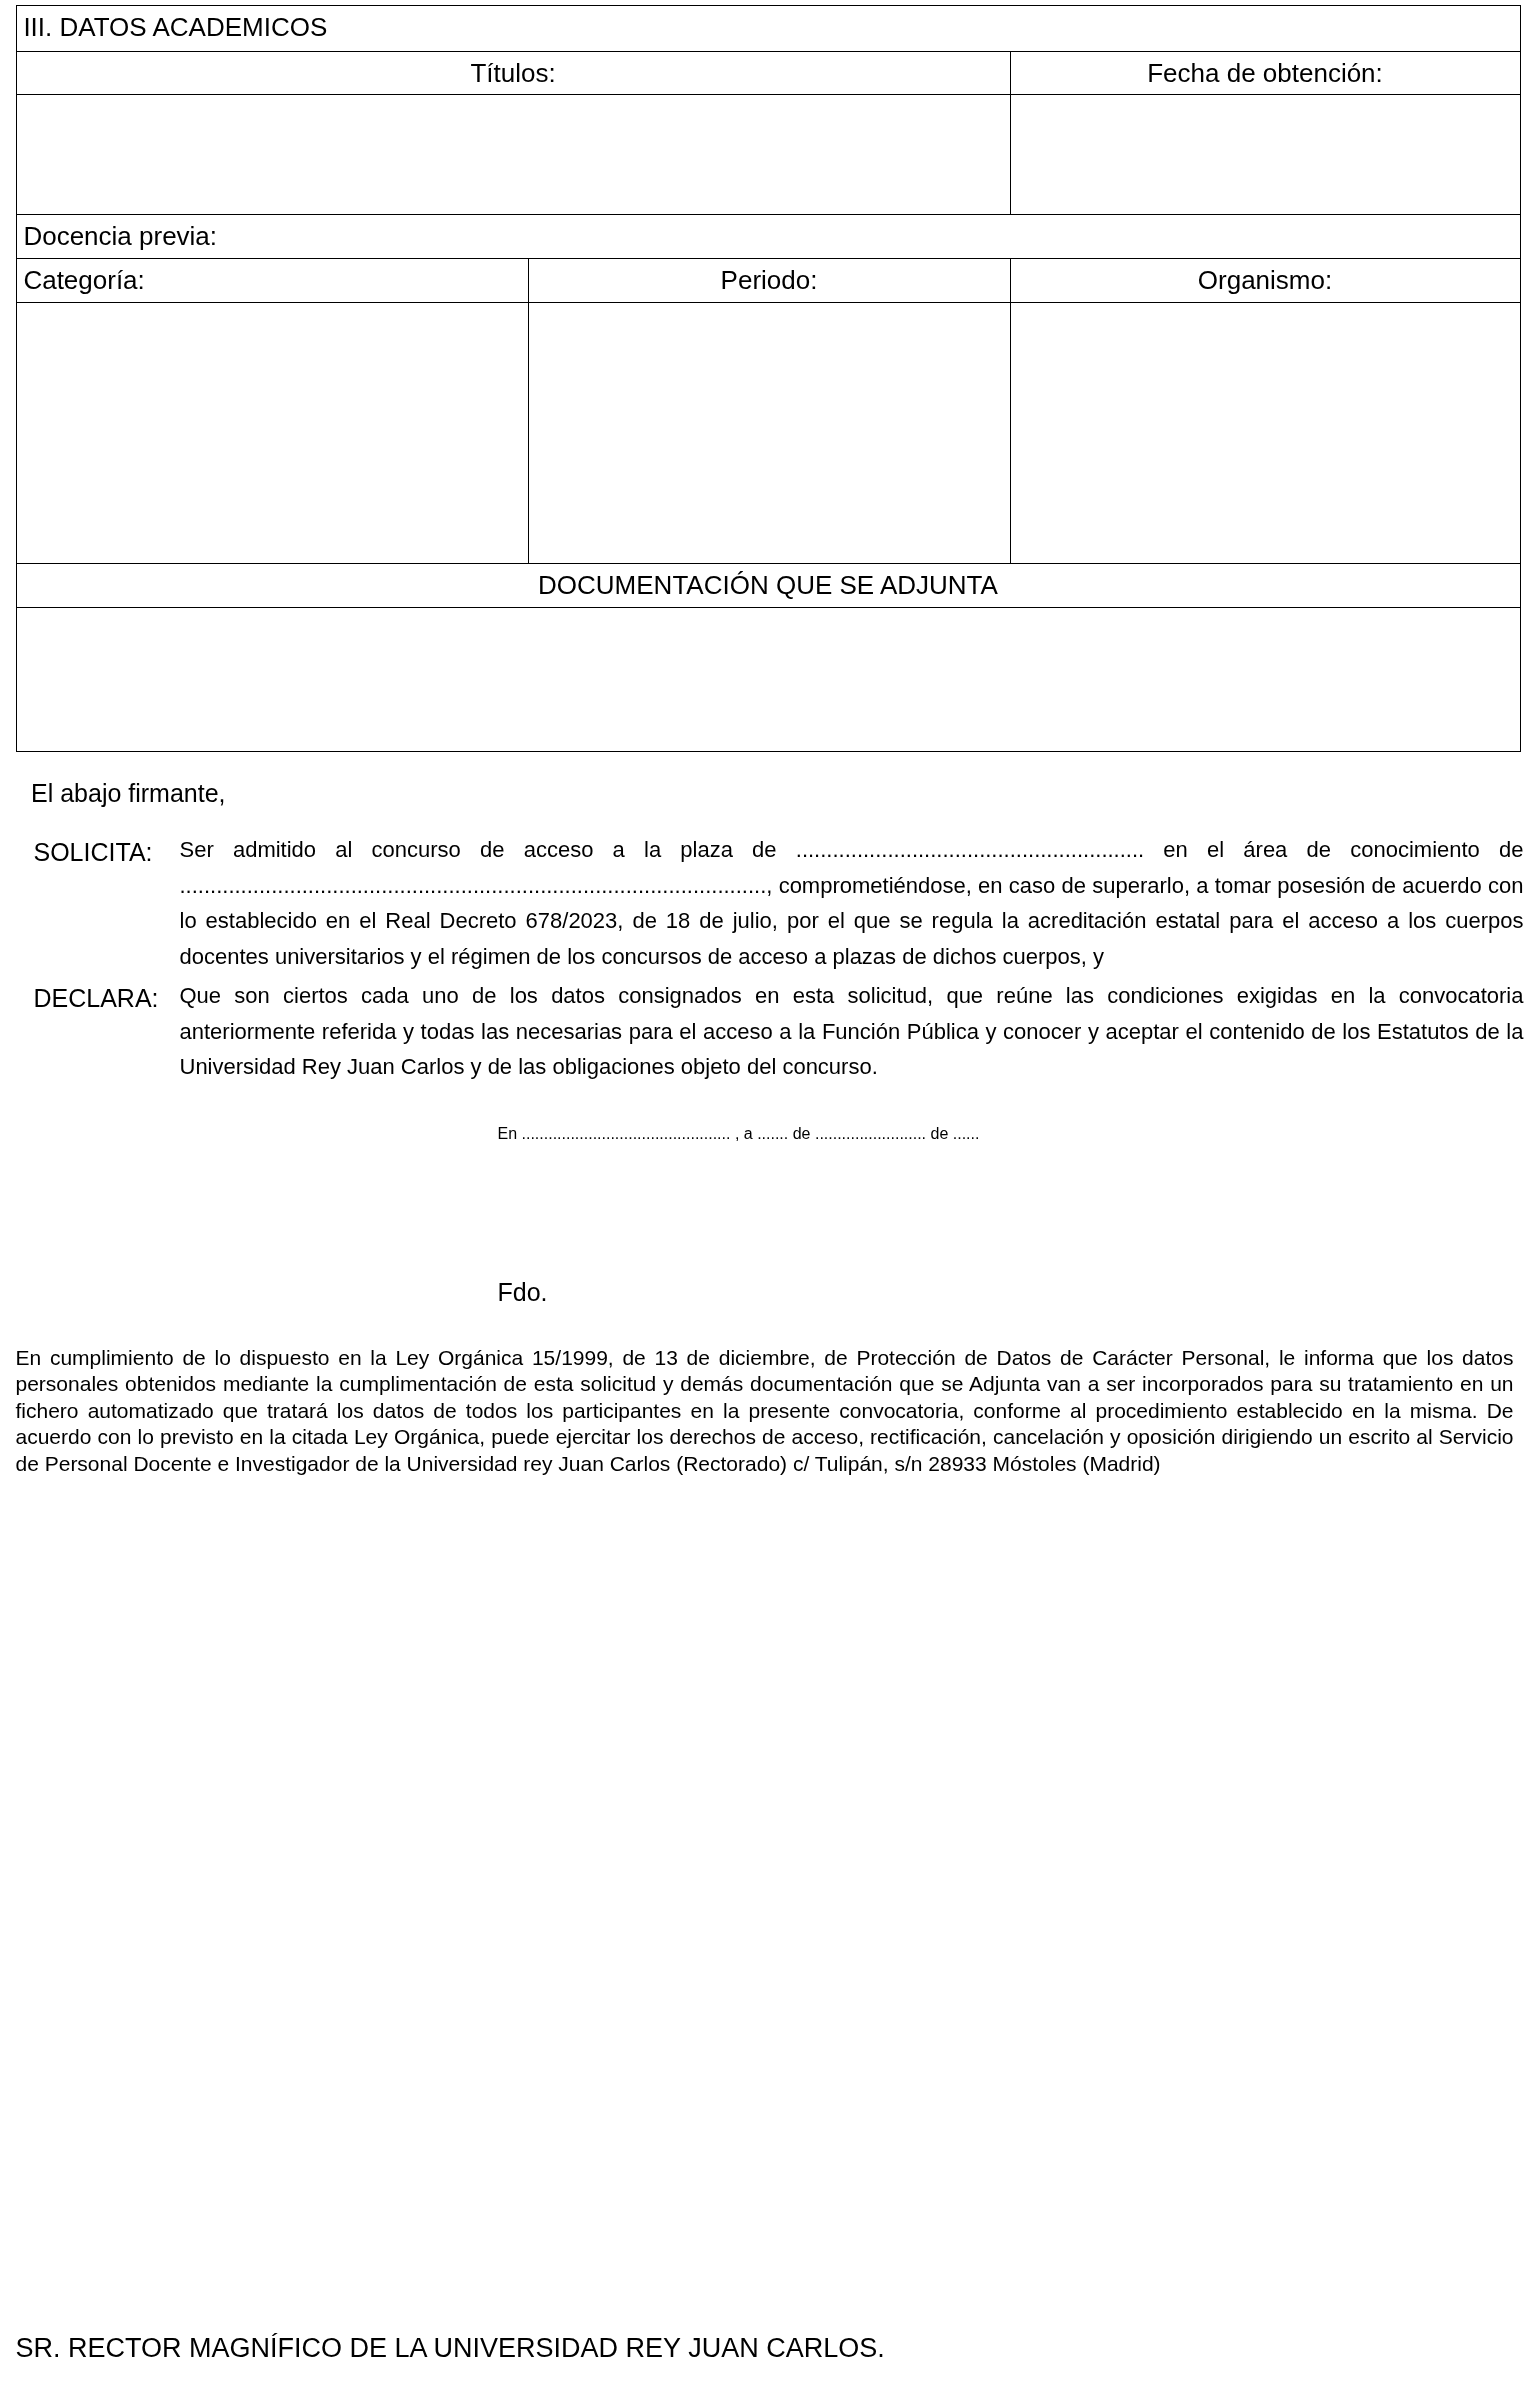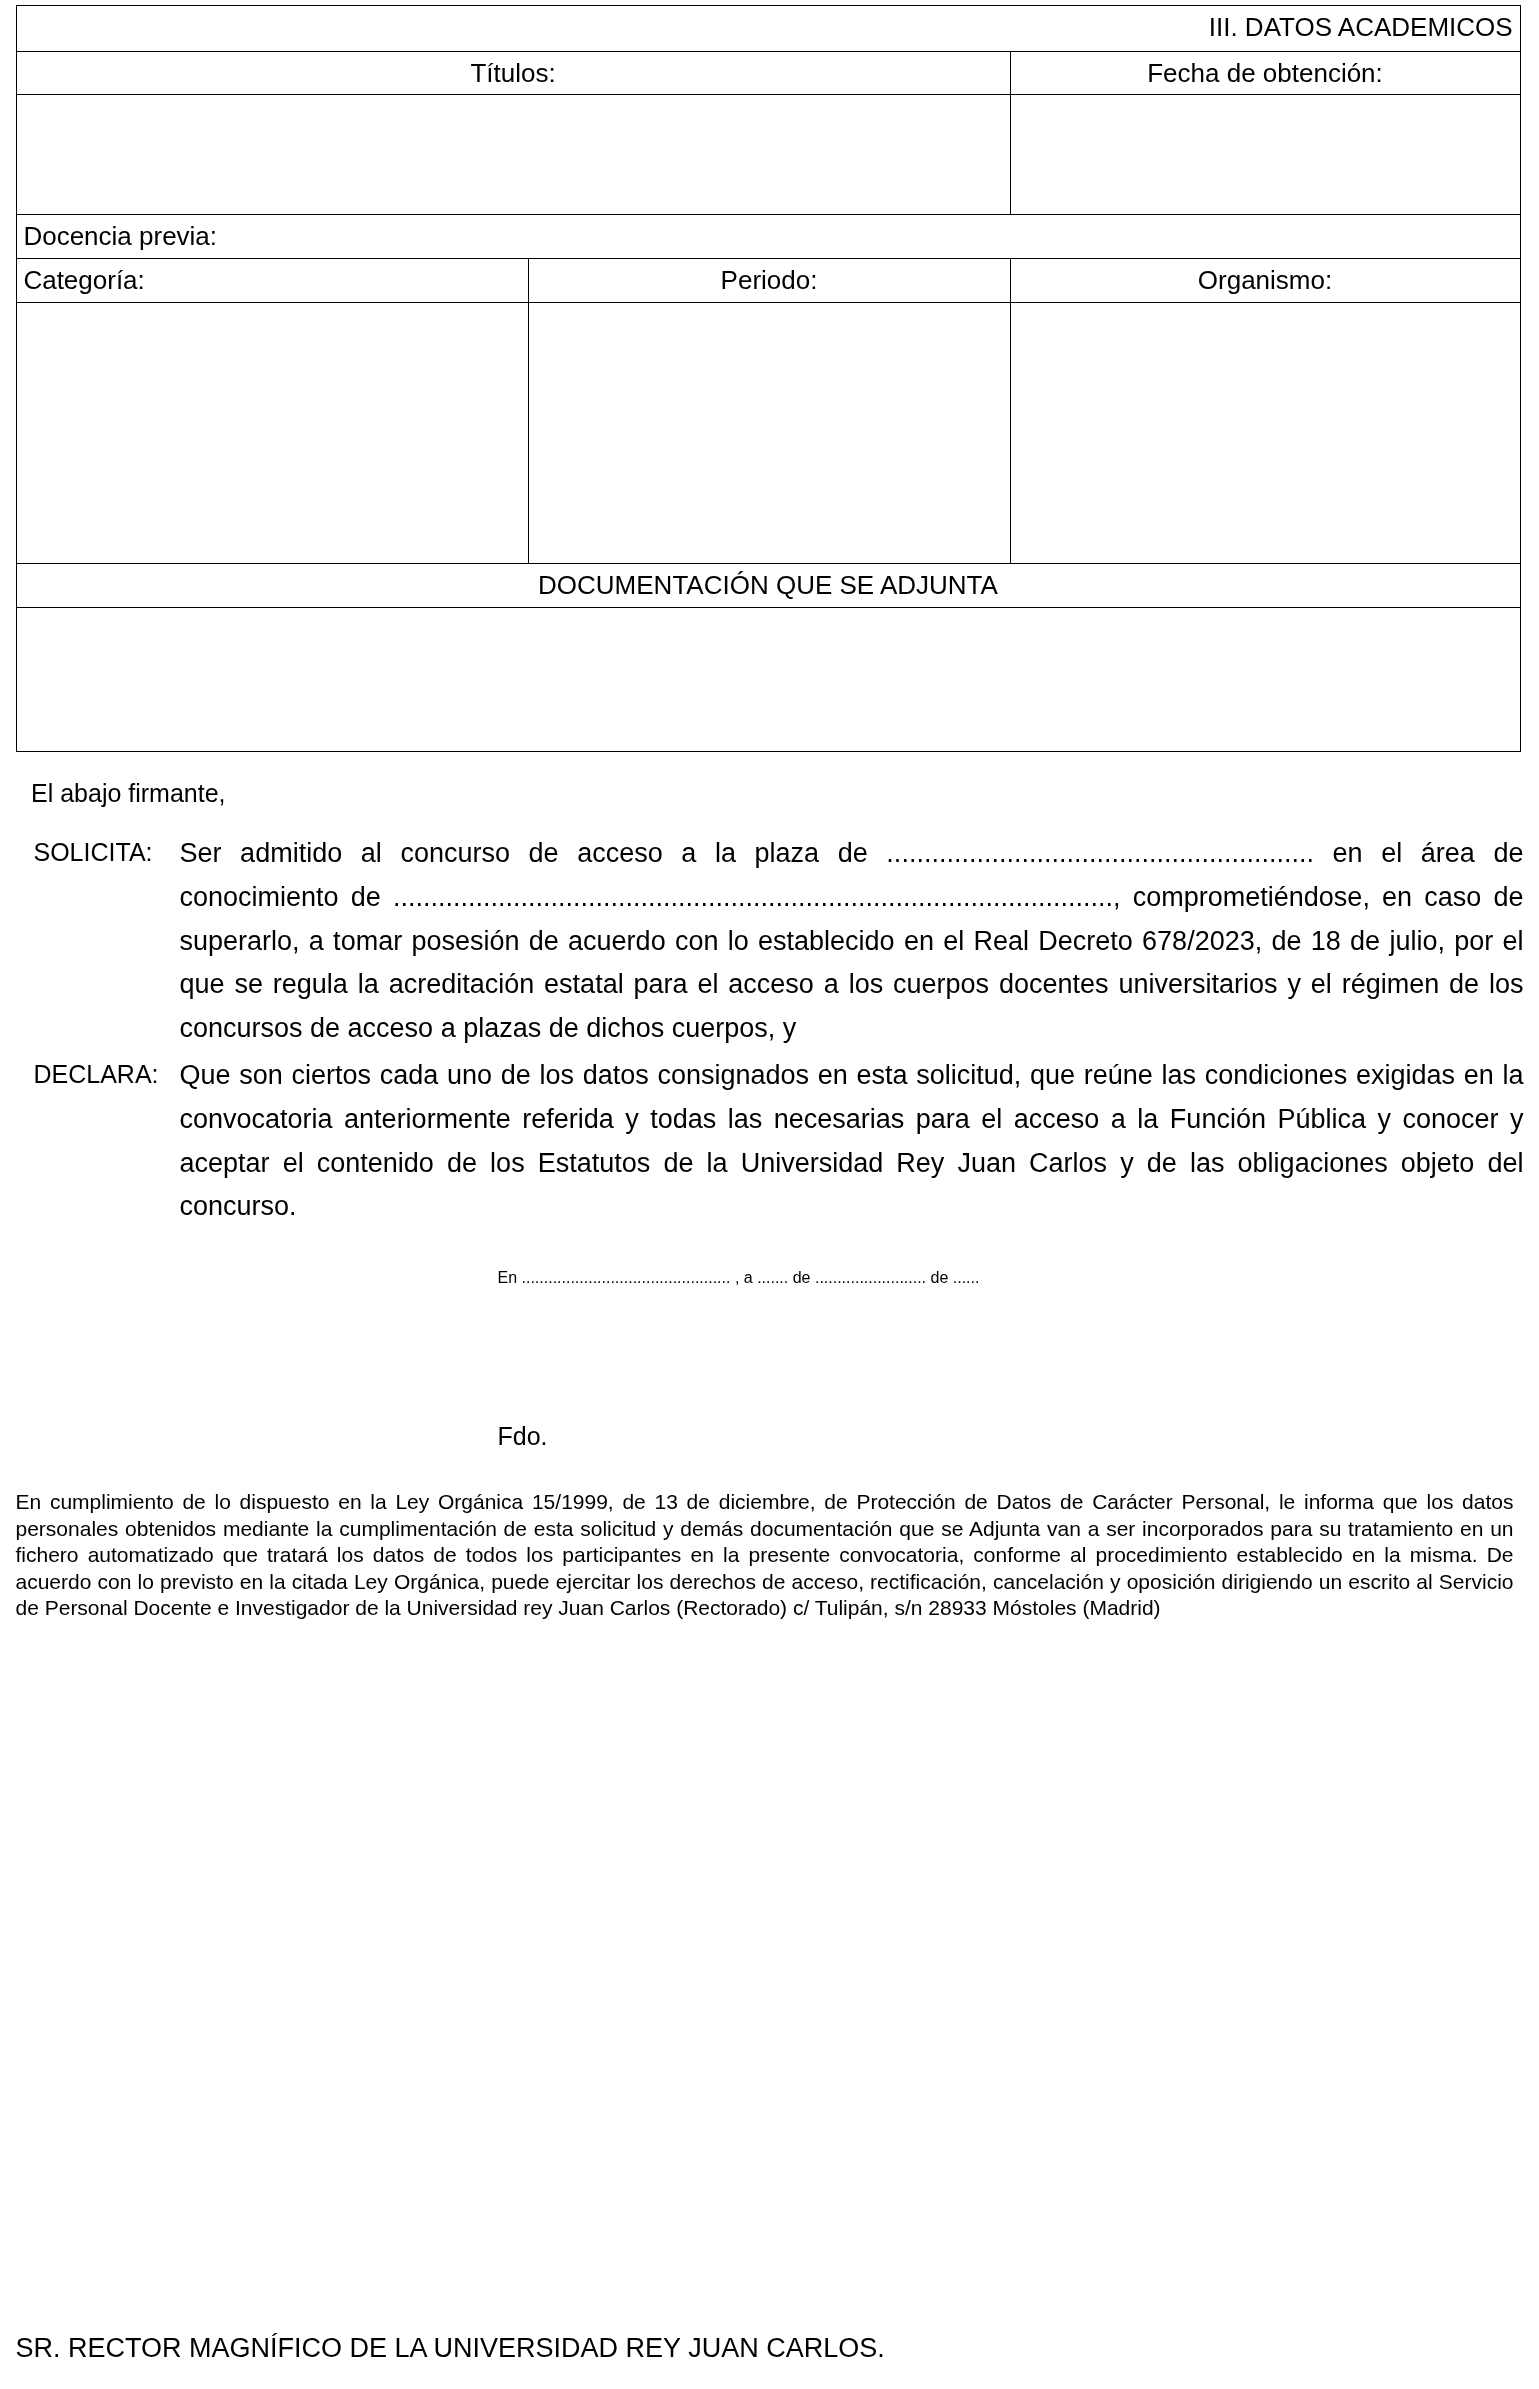--- a/index.html
+++ b/index.html
@@ -31,21 +31,21 @@
   }
   table.form td {
     border: 1.7px solid #000000;
     font-size: 26px;
     line-height: 1.25;
     padding: 5.2px 6.9px;
     vertical-align: top;
   }
   td.center   { text-align: center; }
   .h-title {
-    text-align: right;
+    text-align: left;
     font-size: 26px;
     margin-top: 12px;
   }
   .row-title td { height: 34px; }
   .blank-tall   { height: 108px; }
   .blank-tall2  { height: 250px; }
   .blank-tall3  { height: 133px; }
 
   
   .body-block {
@@ -63,21 +63,21 @@
     margin-left: 18px;
   }
   .clause .label {
     width: 146px;
     flex: 0 0 146px;
     font-size: 25px;
     line-height: 1.62;
   }
   .clause .text {
     flex: 1 1 auto;
-    font-size: 27px;
+    font-size: 22px;
     line-height: 1.62;
     text-align: justify;
   }
   .clause.solicita { margin-bottom: 3.4px; }
   .clause.declara  { margin-top: 3.4px; }
 
   .place-line {
     margin-top: 41px;
     margin-left: 482px;
     font-size: 16px;

